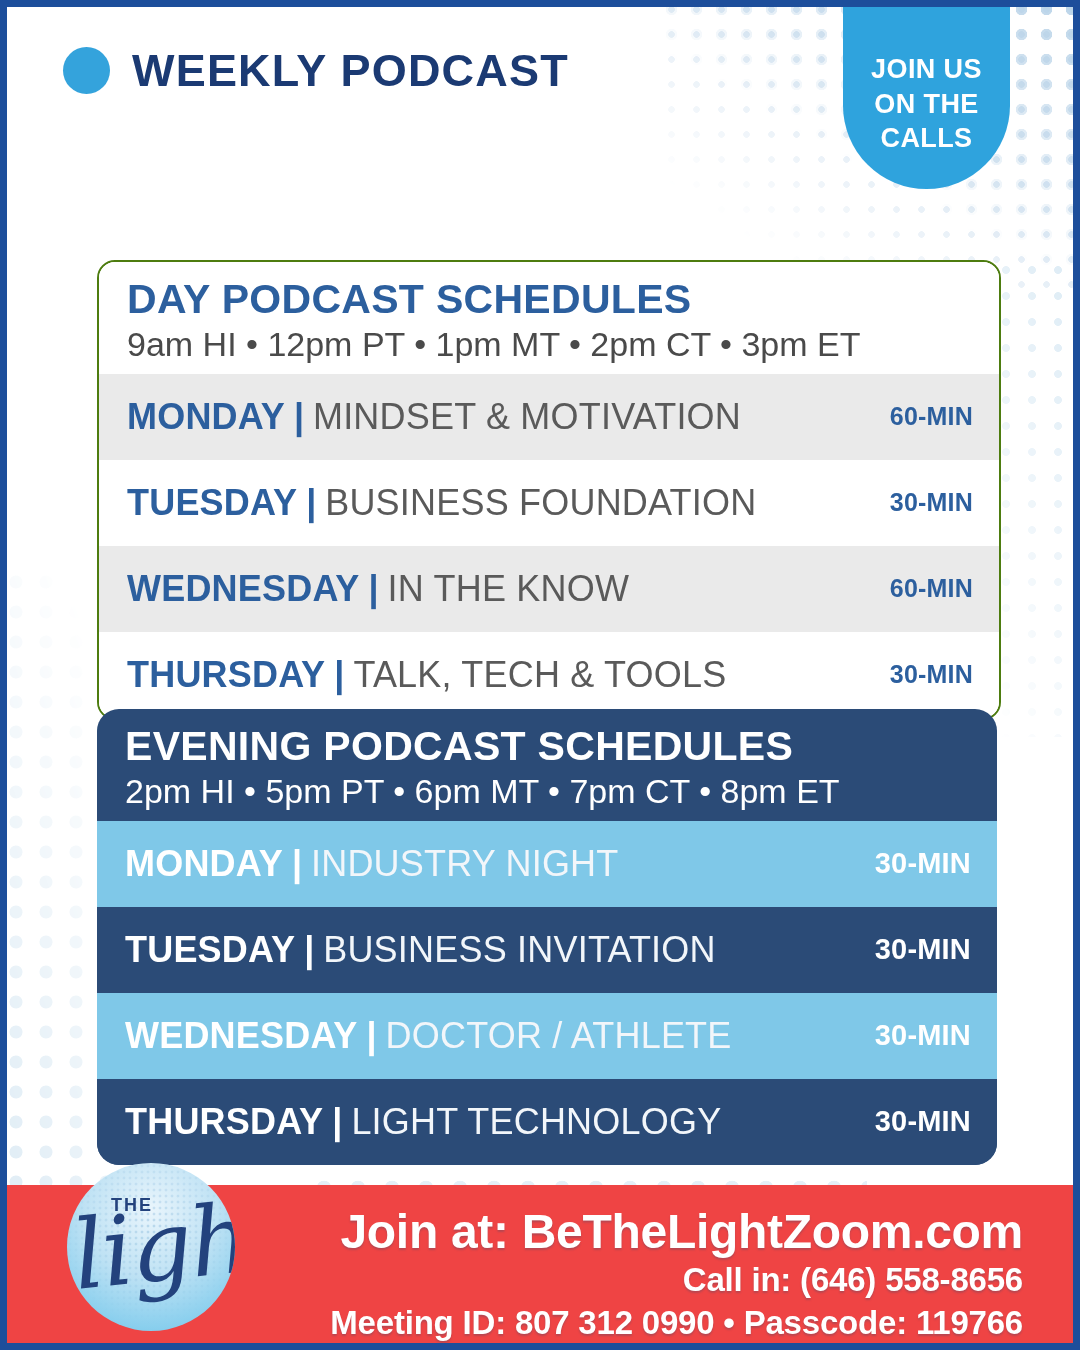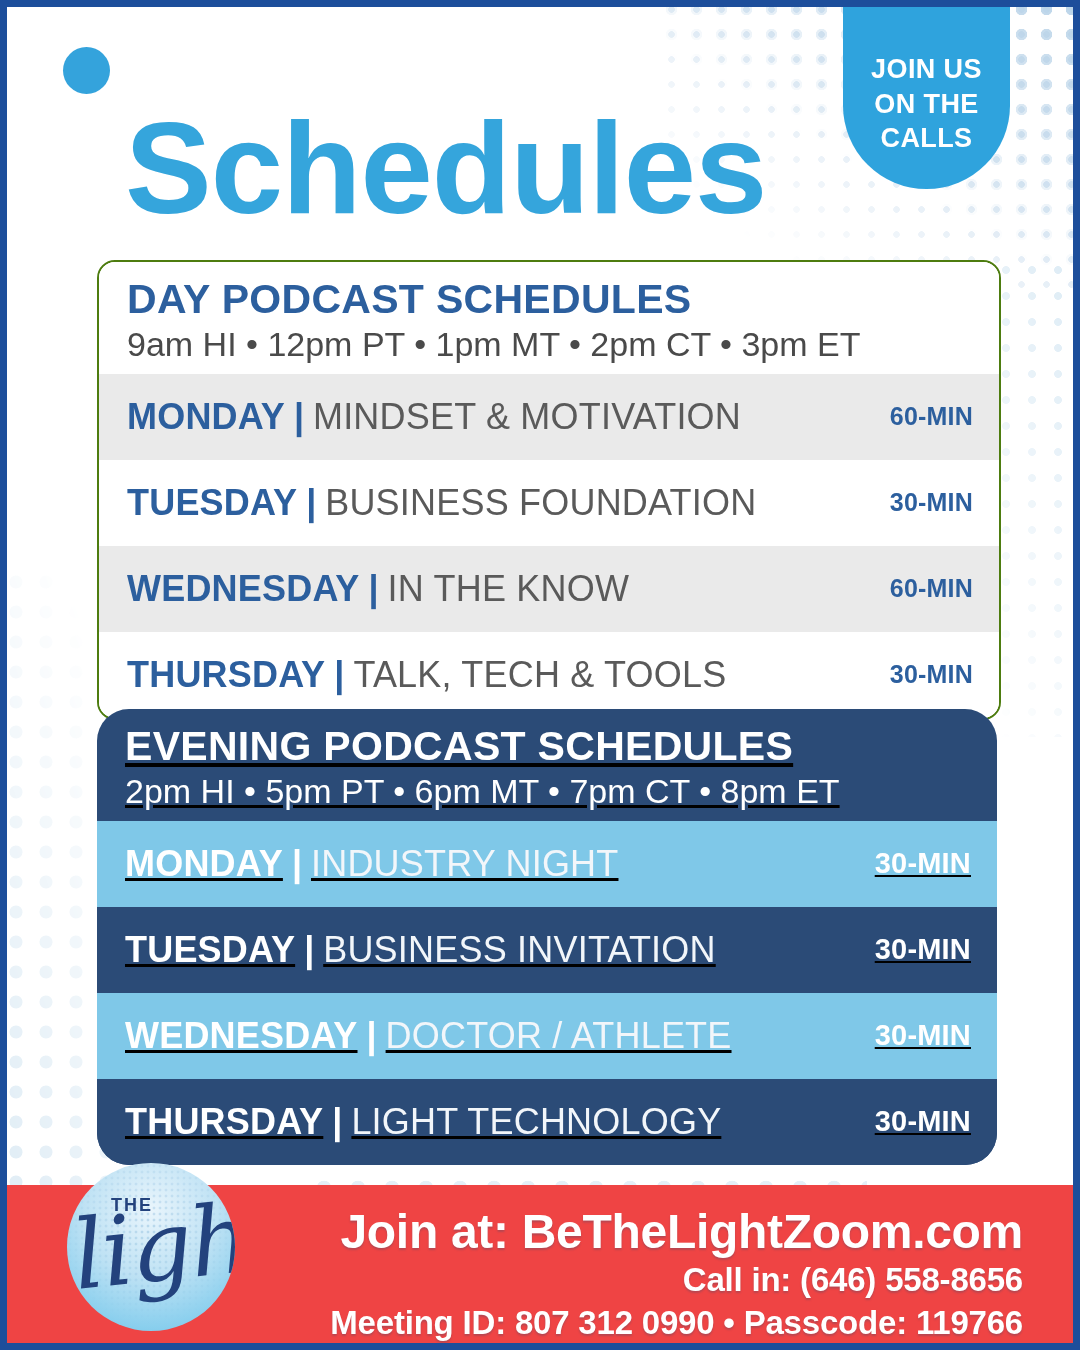--- a/index.html
+++ b/index.html
@@ -132,23 +132,22 @@
     margin-left:auto;
     font-size:25px;font-weight:700;color:#2C5F9E;
     white-space:nowrap;letter-spacing:.2px;
   }
 
   
   .panel-eve{
     position:absolute;left:90px;top:702px;
     width:900px;
     background:#2B4B77;
-    border-radius:32px;
-    overflow:hidden;
-    text-decoration:underline;
+    border-radius:22px;
+    overflow:hidden;
   }
   .panel-eve-head{padding:16px 28px 8px 28px;}
   .panel-eve-title{
     font-size:41px;font-weight:700;color:#ffffff;
     letter-spacing:.3px;line-height:1.05;
   }
   .panel-eve-sub{
     font-size:34px;color:#ffffff;font-weight:400;
     line-height:1.25;margin-top:2px;
   }
@@ -225,23 +224,23 @@
 <div class="poster">
 
   <div class="dots dots-tr"></div>
   <div class="dots dots-tr2"></div>
   <div class="dots dots-rmid"></div>
   <div class="dots dots-left"></div>
   <div class="dots dots-botmid"></div>
 
   <div class="eyebrow">
     <div class="eyebrow-dot"></div>
-  </div>
-
-  <div class="bigtitle">Schedules</div>
+    <div class="eyebrow-text">WEEKLY PODCAST</div>
+  </div>
+
 
   <div class="joinbadge">
     <span>JOIN US</span>
     <span>ON THE</span>
     <span>CALLS</span>
   </div>
 
   <div class="panel-day">
     <div class="panel-day-head">
       <div class="panel-day-title">DAY PODCAST SCHEDULES</div>

